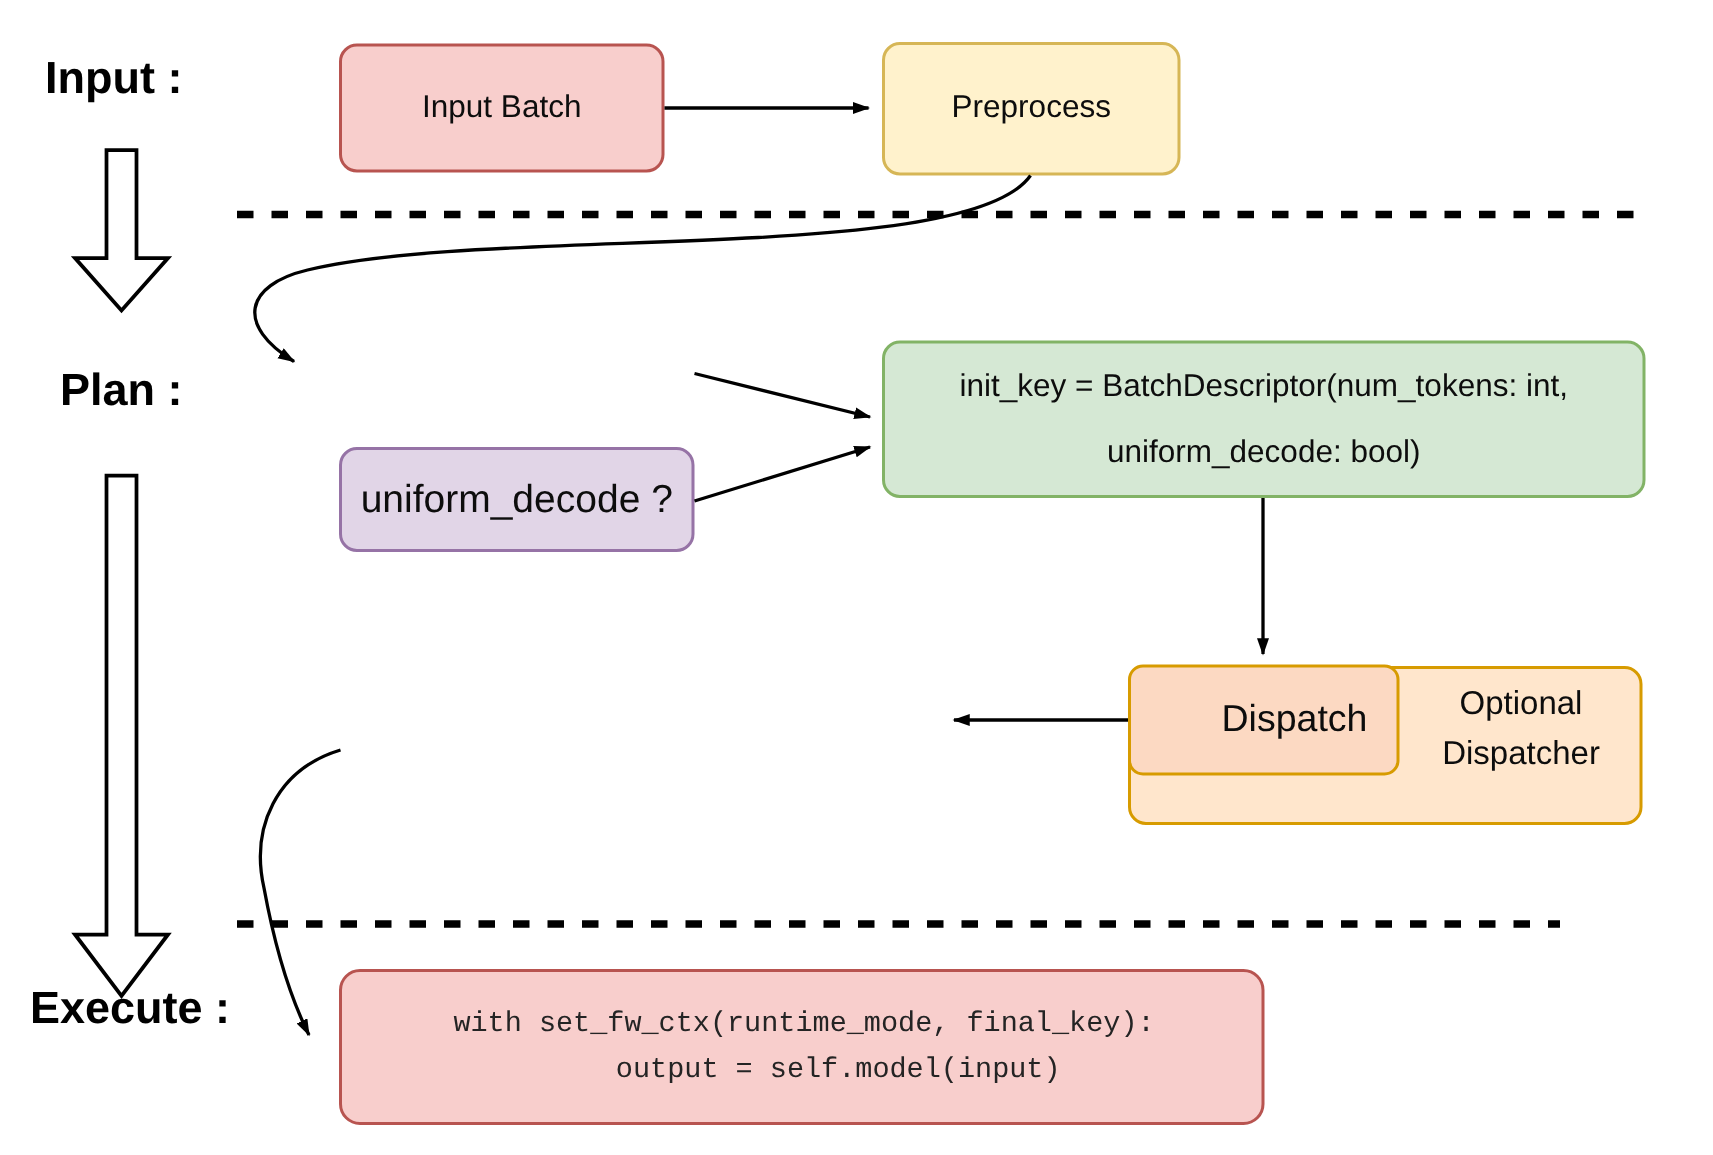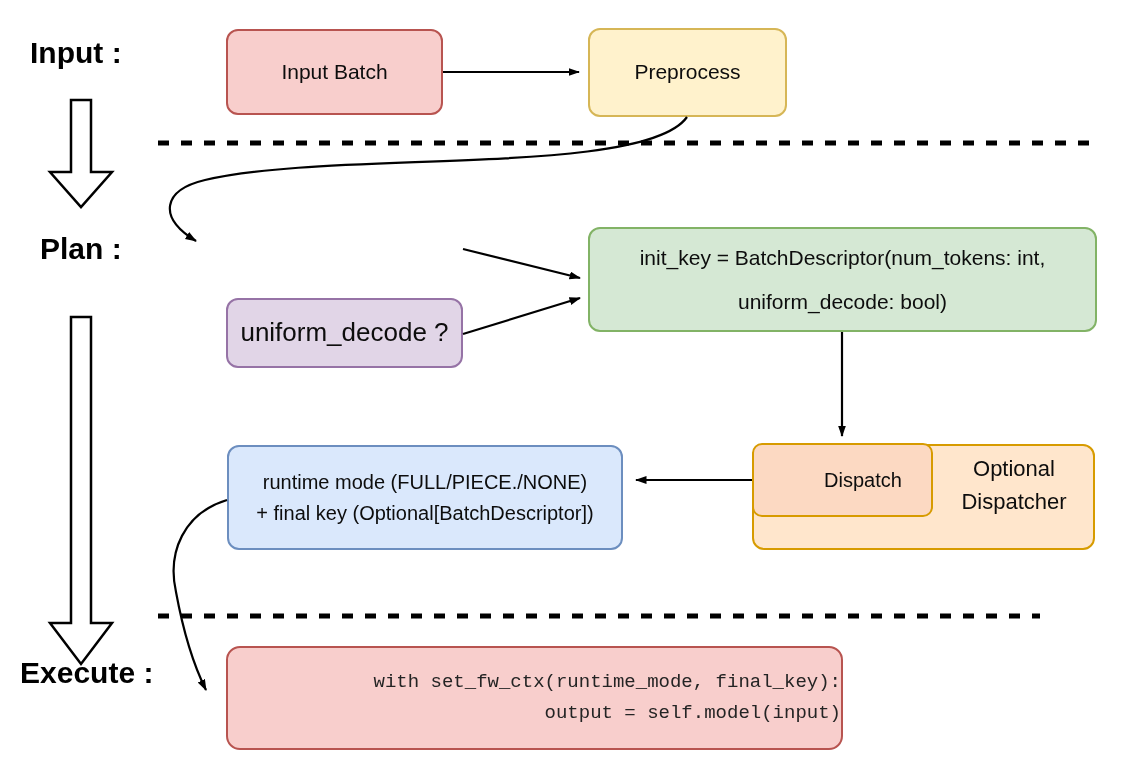--- a/index.html
+++ b/index.html
@@ -17,39 +17,39 @@
     display:flex; flex-direction:column; align-items:center; justify-content:center;
     text-align:center; line-height:1.35;
   }
   .node span { display:block; }
   #node-input-batch   { left:226px; top:29px;  width:217px; height:86px;  font-size:21px; }
   #node-preprocess    { left:588px; top:28px;  width:199px; height:89px;  font-size:21px; }
   #node-cg-padding    { left:226px; top:210px; width:237px; height:70px;  font-size:22px; }
   #node-uniform-decode{ left:226px; top:298px; width:237px; height:70px;  font-size:26px; }
   #node-init-key      { left:588px; top:227px; width:509px; height:105px; font-size:21px; line-height:29px; }
   #node-dispatcher    { left:752px; top:444px; width:343px; height:106px; }
-  #node-dispatch      { left:752px; top:443px; width:181px; height:74px;  font-size:20px; border-radius:10px;padding-left:41px; }
+  #node-dispatch      { left:752px; top:443px; width:181px; height:74px;  font-size:25px; border-radius:10px;padding-left:41px; }
   #dispatcher-label   { position:absolute; left:933px; top:452px; width:162px;
                         font-size:22px; line-height:33px; text-align:center; }
   #node-runtime-mode  { left:227px; top:445px; width:396px; height:105px; font-size:20px; line-height:31px; }
   #node-execute-code  { left:226px; top:646px; width:617px; height:104px;
                         font-family:"Liberation Mono", monospace; font-size:19px;
-                        line-height:31px; color:#242424; align-items:flex-end;
+                        line-height:31px; color:#242424; align-items:center;
                         padding-left:3px; border-radius:14px; }
   #node-execute-code div { white-space:pre; text-align:left; }
   #connector-layer { position:absolute; left:0; top:0; pointer-events:none; }
 </style>
 </head>
 <body>
 
 <div id="canvas">
 
   <div class="section-label" style="left:30px; top:36px;">Input :</div>
 
-  <div class="section-label" style="left:40px; top:232px;">Plan :</div>
+  <div class="section-label" style="left:40px; top:244px;">Plan :</div>
 
   <div class="section-label" style="left:20px; top:644px;margin-top:12px;">Execute :</div>
 
   <div class="node" id="node-input-batch" style="background-color: rgb(248, 206, 204); border-color: rgb(184, 84, 80);">
     <span>Input Batch</span>
   </div>
 
   <div class="node" id="node-preprocess" style="background-color: rgb(255, 242, 204); border-color: rgb(214, 182, 86);">
     <span>Preprocess</span>
   </div>
@@ -69,24 +69,20 @@
 
   <div class="node" id="node-dispatch" style="background-color: rgb(252, 217, 194); border-color: rgb(215, 155, 0);">
     <span>Dispatch</span>
   </div>
 
   <div id="dispatcher-label">
     <span>Optional</span>
     <span>Dispatcher</span>
   </div>
 
-  <div class="node" id="node-runtime-mode" style="background-color: rgb(218, 232, 252); border-color: rgb(108, 142, 191);">
-    <span>runtime mode (FULL/PIECE./NONE)</span>
-    <span>+ final key (Optional[BatchDescriptor])</span>
-  </div>
 
   <div class="node" id="node-execute-code" style="background-color: rgb(248, 206, 204); border-color: rgb(184, 84, 80);">
     <div>with set_fw_ctx(runtime_mode, final_key):</div>
     <div>    output = self.model(input)</div>
   </div>
 
   <svg id="connector-layer" width="1142" height="770" viewBox="0 0 1142 770">
     <defs>
       <marker id="ah" markerWidth="13" markerHeight="10" refX="10.5" refY="4" orient="auto" markerUnits="userSpaceOnUse">
         <path d="M0,0 L11.5,4 L0,8 z" fill="#000"></path>

